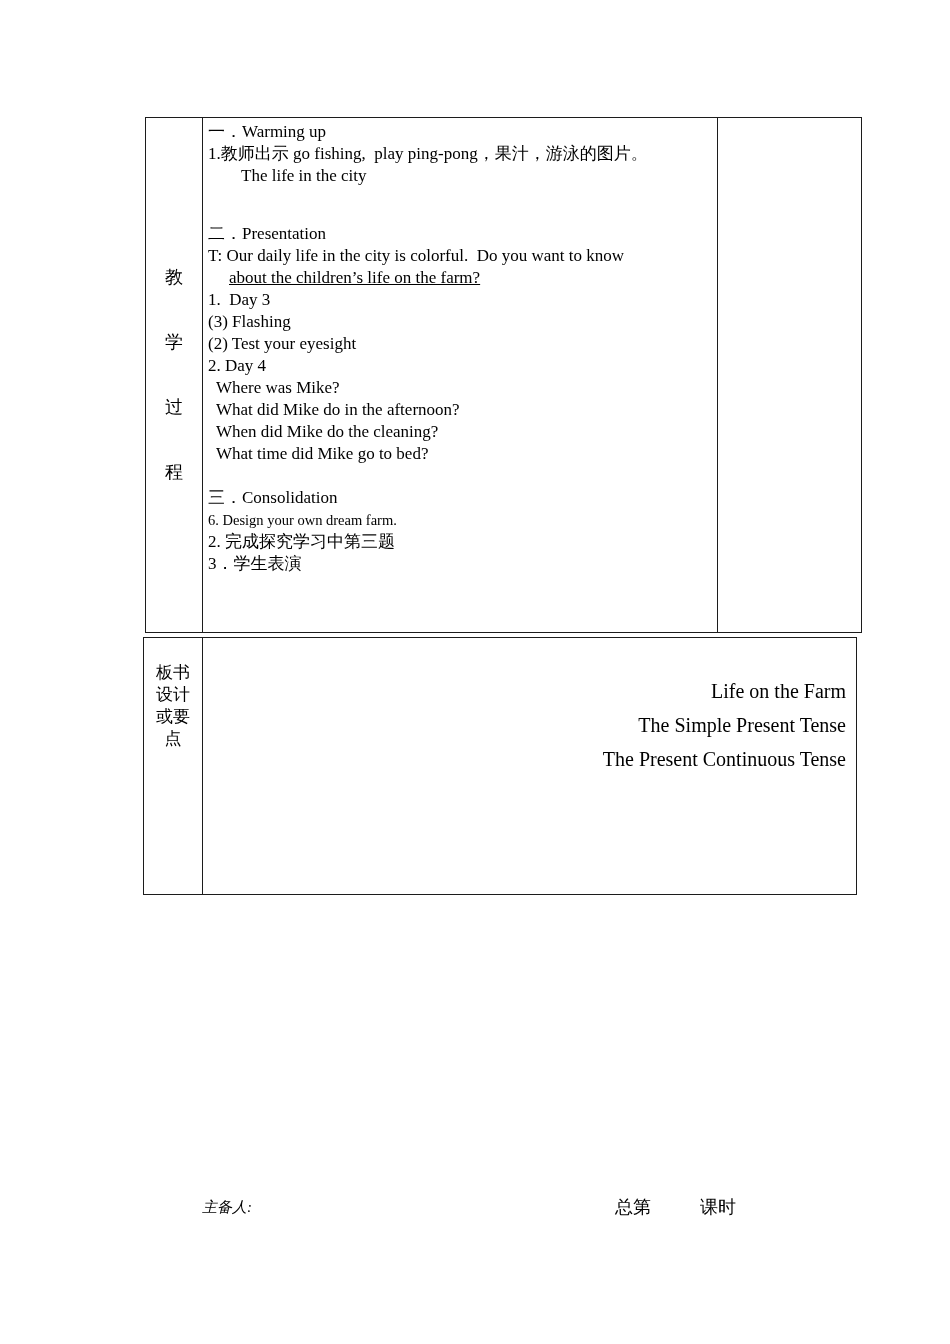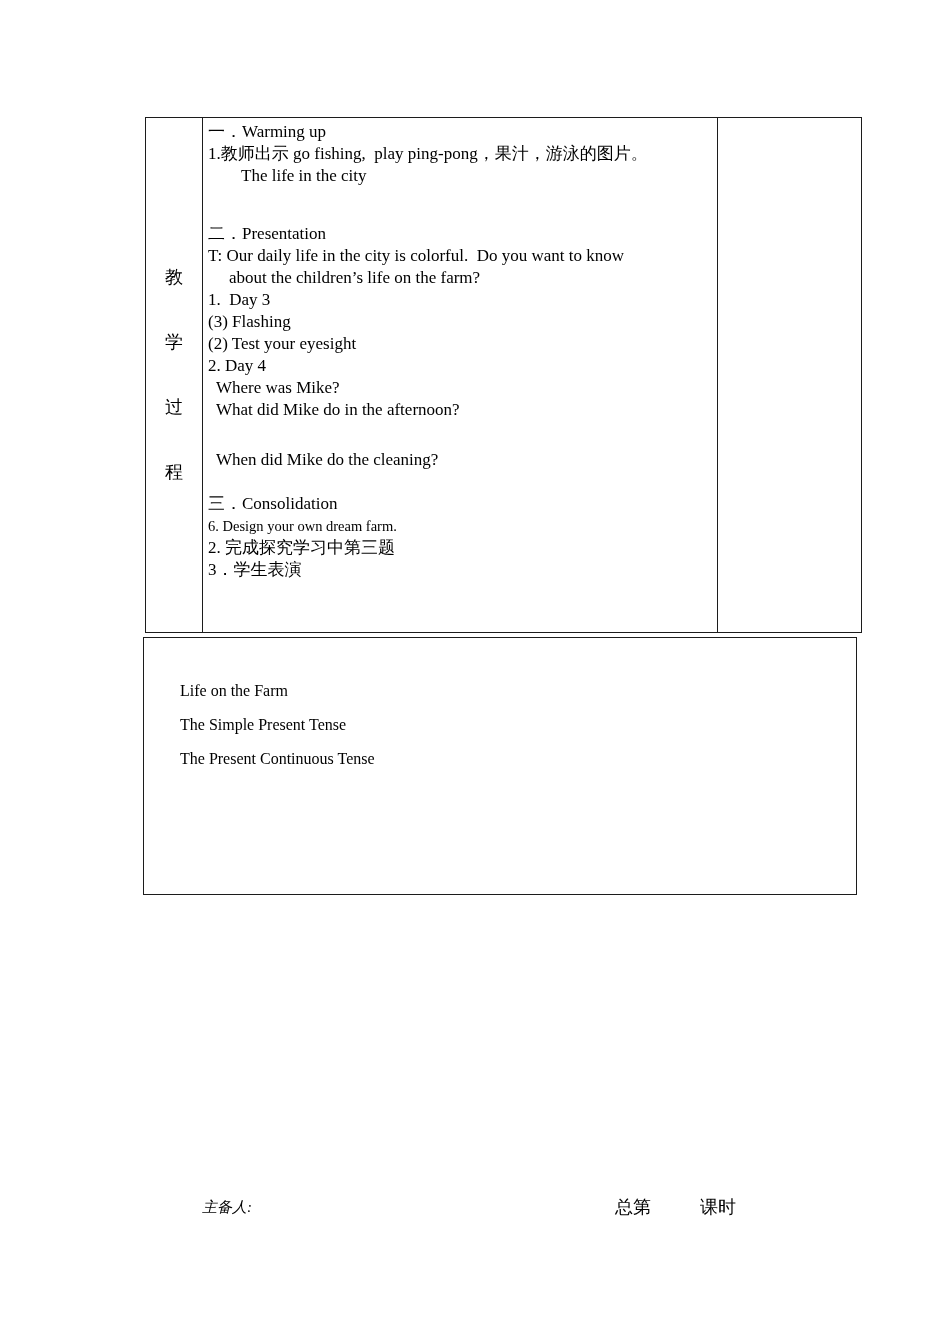--- a/index.html
+++ b/index.html
@@ -39,21 +39,21 @@
   
   .t2-label {
     width: 59px; height: 100%;
     padding-top: 24px;
     display: flex; flex-direction: column; align-items: center;
     font-size: 17px; line-height: 22px;
   }
   .t2-content {
     flex: 1; height: 100%;
     padding: 42px 10px 0 36px;
-    font-size: 16px; line-height: 22px;
+    font-size: 20px; line-height: 22px; text-align: right;
   }
   .t2-content .board-line { margin-bottom: 12px; white-space: pre-wrap; }
 
   
   .footer-left {
     position: absolute; left: 202px; top: 1196px;
     font-size: 15px; line-height: 22px; font-style: italic;
   }
   .footer-right {
     position: absolute; left: 615px; top: 1196px;
@@ -73,38 +73,45 @@
         <div class="label-char">过</div>
         <div class="label-char">程</div>
       </div>
     <div class="t1-content divider-r">
         <div class="content-line">一．Warming up</div>
         <div class="content-line">1.教师出示 go fishing,  play ping-pong，果汁，游泳的图片。</div>
         <div class="content-line" style="padding-left: 33px;">The life in the city</div>
         <div class="content-line"></div>
         <div class="content-line" style="margin-top: 14px;">二．Presentation</div>
         <div class="content-line">T: Our daily life in the city is colorful.  Do you want to know</div>
-        <div class="content-line" style="padding-left: 21px;">about the children’s life on the farm?</div>
+        <div class="content-line" style="padding-left: 21px; text-decoration: underline;">about the children’s life on the farm?</div>
         <div class="content-line">1.  Day 3</div>
         <div class="content-line">(3) Flashing</div>
         <div class="content-line">(2) Test your eyesight</div>
         <div class="content-line">2. Day 4</div>
         <div class="content-line" style="padding-left: 8px;">Where was Mike?</div>
         <div class="content-line" style="padding-left: 8px;">What did Mike do in the afternoon?</div>
-        <div class="content-line" style="padding-left: 8px; margin-top: 28px;">When did Mike do the cleaning?</div>
+        <div class="content-line" style="padding-left: 8px;">When did Mike do the cleaning?</div>
+        <div class="content-line" style="padding-left: 8px;">What time did Mike go to bed?</div>
         <div class="content-line"></div>
         <div class="content-line">三．Consolidation</div>
         <div class="content-line small">6. Design your own dream farm.</div>
         <div class="content-line">2. 完成探究学习中第三题</div>
         <div class="content-line">3．学生表演</div>
       </div>
     <div class="t1-right"></div>
   </div>
 
   <div class="tbl tbl-board">
+    <div class="t2-label divider-r">
+        <div class="label-line">板书</div>
+        <div class="label-line">设计</div>
+        <div class="label-line">或要</div>
+        <div class="label-line">点</div>
+      </div>
     <div class="t2-content">
         <div class="board-line">Life on the Farm</div>
         <div class="board-line">The Simple Present Tense</div>
         <div class="board-line">The Present Continuous Tense</div>
       </div>
   </div>
 
   <div class="footer-left">主备人:</div>
   <div class="footer-right">
     <span>总第</span>

